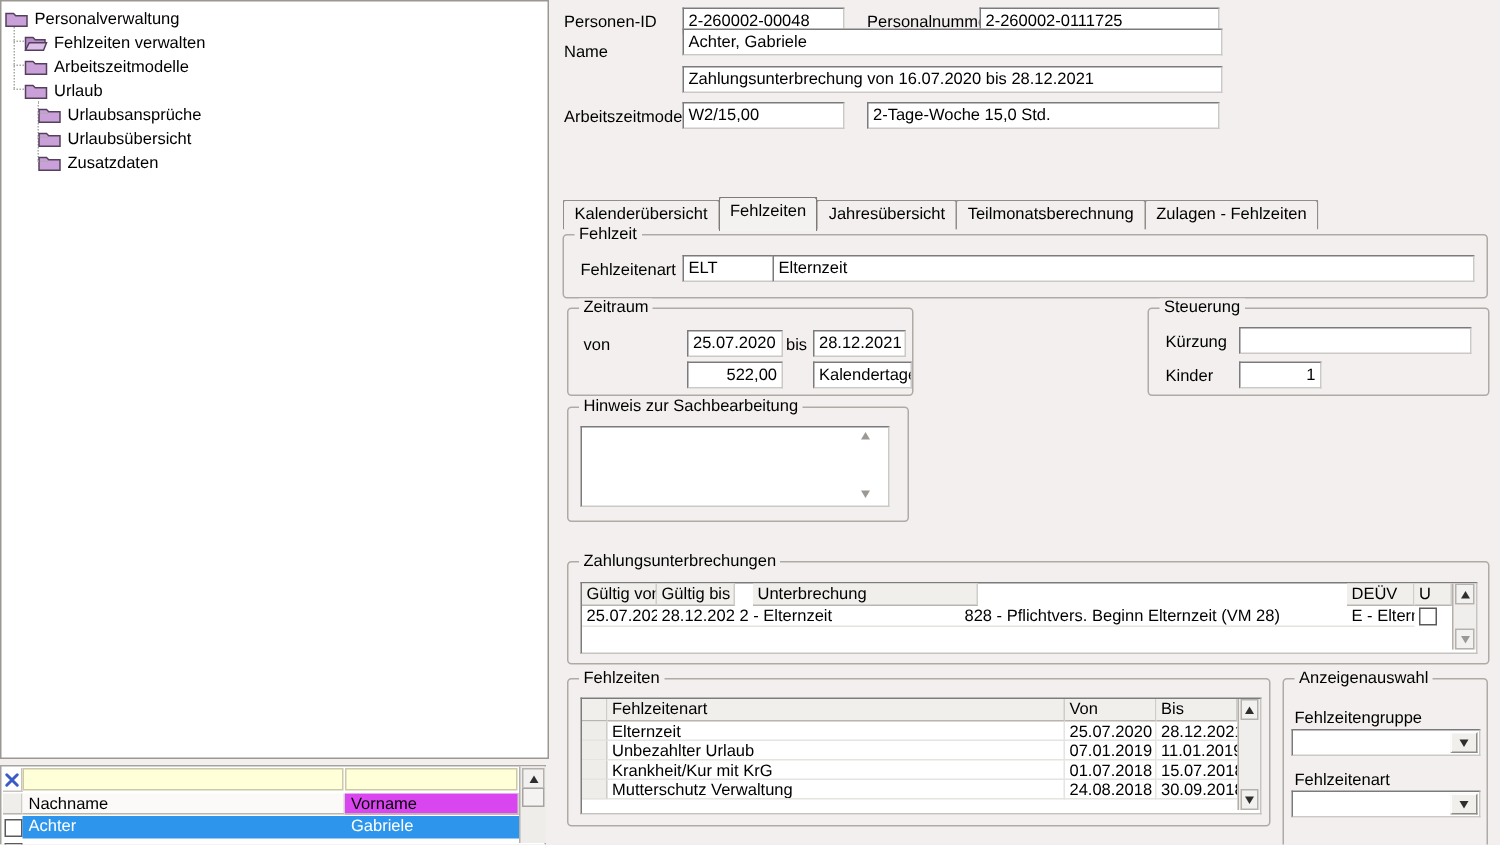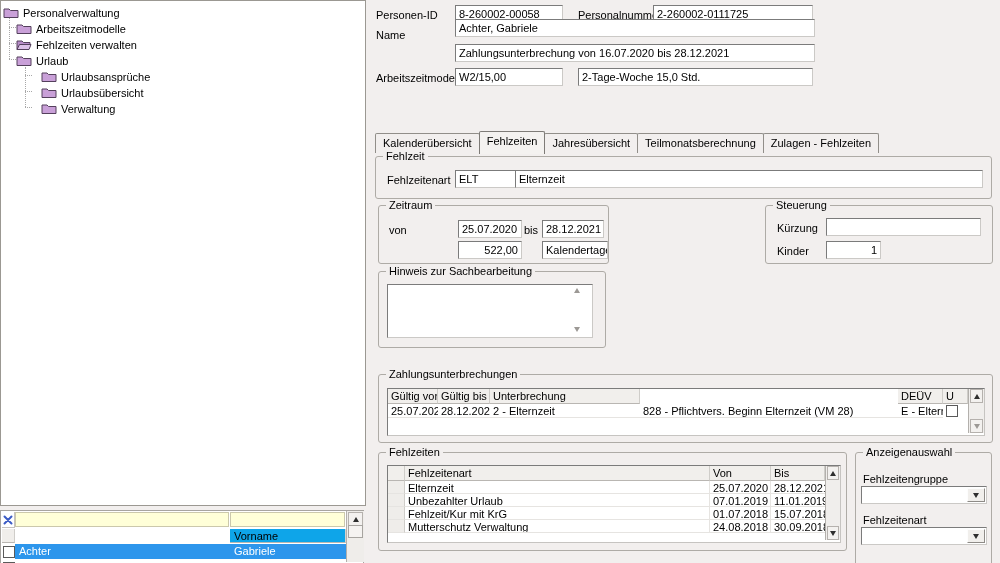--- a/index.html
+++ b/index.html
@@ -17,21 +17,21 @@
   .ra{text-align:right}
   .grp{position:absolute;border:1px solid #aeaba6;border-radius:3px}
   .grp>.cap{position:absolute;top:-7px;left:7px;background:#f2efee;padding:0 3px;line-height:13px;white-space:nowrap}
 
   
   .tree{position:absolute;left:0;top:0;width:364px;height:502px;background:#fff;border:1px solid #9b9892;padding-top:2px}
   .trow{height:16px;display:flex;align-items:flex-end;position:relative;cursor:default;white-space:nowrap}
   .trow .fico{margin-right:4px;flex:none}
   .trow.l0{padding-left:2px}
   .trow.l1{padding-left:15px}
-  .trow.l2{padding-left:40px}
+  .trow.l2{padding-left:24px}
   .trow.l1::before,.trow.l2::before{content:"";position:absolute;top:8px;border-top:1px dotted #a8a8a8}
   .trow.l1::before{left:8px;width:7px}
   .trow.l2::before{left:24px;width:7px}
   .vguide{position:absolute;border-left:1px dotted #a8a8a8;width:0}
 
   
   .tabstrip{position:absolute;left:375px;top:133px;height:20px;display:flex;align-items:center}
   .tab{
     line-height:13px;padding:3px 7px 3px;background:#f2efee;position:relative;
     border:1px solid #918e89;border-bottom:none;border-radius:2px 2px 0 0;white-space:nowrap;cursor:default;
@@ -73,59 +73,59 @@
   <div class="vguide" style="left:24px;top:66px;height:40px"></div>
 
   <div class="trow l0">
     <svg class="fico" width="16" height="13" viewBox="0 0 16 13">
         <path d="M1 11.5V3h5l1.5 1.5H15v7z" fill="#c9a0d8" stroke="#54405c"></path>
       </svg>
     <span>Personalverwaltung</span>
   </div>
   <div class="trow l1">
     <svg class="fico" width="16" height="13" viewBox="0 0 16 13">
-        <path d="M1 11.5V3h5l1.5 1.5H15v7z" fill="#c9a0d8" stroke="#54405c"></path>
-      </svg>
-    <span>Arbeitszeitmodelle</span>
-  </div>
-  <div class="trow l1">
-    <svg class="fico" width="16" height="13" viewBox="0 0 16 13">
         <path d="M1 11.5V3h5l1.5 1.5H14v2.5" fill="#b78cc9" stroke="#54405c"></path>
         <path d="M3.5 6.5h11.5L13 11.5H1z" fill="#dcc0e8" stroke="#54405c"></path>
       </svg>
     <span>Fehlzeiten verwalten</span>
   </div>
   <div class="trow l1">
     <svg class="fico" width="16" height="13" viewBox="0 0 16 13">
         <path d="M1 11.5V3h5l1.5 1.5H15v7z" fill="#c9a0d8" stroke="#54405c"></path>
       </svg>
+    <span>Arbeitszeitmodelle</span>
+  </div>
+  <div class="trow l1">
+    <svg class="fico" width="16" height="13" viewBox="0 0 16 13">
+        <path d="M1 11.5V3h5l1.5 1.5H15v7z" fill="#c9a0d8" stroke="#54405c"></path>
+      </svg>
     <span>Urlaub</span>
   </div>
   <div class="trow l2">
     <svg class="fico" width="16" height="13" viewBox="0 0 16 13">
         <path d="M1 11.5V3h5l1.5 1.5H15v7z" fill="#c9a0d8" stroke="#54405c"></path>
       </svg>
     <span>Urlaubsansprüche</span>
   </div>
   <div class="trow l2">
     <svg class="fico" width="16" height="13" viewBox="0 0 16 13">
         <path d="M1 11.5V3h5l1.5 1.5H15v7z" fill="#c9a0d8" stroke="#54405c"></path>
       </svg>
     <span>Urlaubsübersicht</span>
   </div>
   <div class="trow l2">
     <svg class="fico" width="16" height="13" viewBox="0 0 16 13">
         <path d="M1 11.5V3h5l1.5 1.5H15v7z" fill="#c9a0d8" stroke="#54405c"></path>
       </svg>
-    <span>Verwaltung</span>
+    <span>Zusatzdaten</span>
   </div>
 </div>
 
 <div class="lbl" style="left:376px;top:9px">Personen-ID</div>
-<div class="fld" style="left:455px;top:5px;width:100px">8-260002-00058</div>
+<div class="fld" style="left:455px;top:5px;width:100px">2-260002-00048</div>
 <div class="lbl" style="left:578px;top:9px">Personalnummer</div>
 <div class="fld" style="left:653px;top:5px;width:152px">2-260002-0111725</div>
 
 <div class="lbl" style="left:376px;top:29px">Name</div>
 <div class="fld" style="left:455px;top:19px;width:352px">Achter, Gabriele</div>
 <div class="fld" style="left:455px;top:44px;width:352px">Zahlungsunterbrechung von 16.07.2020 bis 28.12.2021</div>
 
 <div class="lbl" style="left:376px;top:72px">Arbeitszeitmodell</div>
 <div class="fld" style="left:455px;top:68px;width:100px">W2/15,00</div>
 <div class="fld" style="left:578px;top:68px;width:227px">2-Tage-Woche 15,0 Std.</div>
@@ -171,21 +171,21 @@
     <div class="tri-down tri-gray" style="position:absolute;left:3px;bottom:3px"></div>
   </div>
 </div>
 
 <div class="grp" style="left:378px;top:374px;width:613px;height:67px">
   <div class="cap">Zahlungsunterbrechungen</div>
   <div class="tbl" style="left:8px;top:13px;width:596px;height:46px">
 
     <div class="hc" style="left:0;top:0;width:50px;height:15px">Gültig von</div>
     <div class="hc" style="left:50px;top:0;width:52px;height:15px">Gültig bis</div>
-    <div class="hc" style="left:102px;top:0;width:150px;height:15px">Unterbrechung</div>
+    <div class="hc" style="left:114px;top:0;width:150px;height:15px">Unterbrechung</div>
     <div class="hc" style="left:510px;top:0;width:45px;height:15px">DEÜV</div>
     <div class="hc" style="left:555px;top:0;width:25px;height:15px">U</div>
 
     <div>
       <div class="dc" style="left:0;top:15px;width:50px;height:14px">25.07.2020</div>
       <div class="dc" style="left:50px;top:15px;width:52px;height:14px">28.12.2021</div>
       <div class="dc" style="left:102px;top:15px;width:150px;height:14px">2 - Elternzeit</div>
       <div class="dc" style="left:252px;top:15px;width:258px;height:14px">828 - Pflichtvers. Beginn Elternzeit (VM 28)</div>
       <div class="dc" style="left:510px;top:15px;width:45px;height:14px">E - Elternz</div>
       <div class="cb" style="left:558px;top:16px"></div>
@@ -218,21 +218,21 @@
       <div class="dc" style="left:383px;top:15px;width:54px;height:13px">28.12.2021</div>
     </div>
     <div>
       <div class="dc rowhdr" style="left:0;top:28px;width:17px;height:13px"></div>
       <div class="dc vline" style="left:17px;top:28px;width:305px;height:13px">Unbezahlter Urlaub</div>
       <div class="dc vline" style="left:322px;top:28px;width:61px;height:13px">07.01.2019</div>
       <div class="dc" style="left:383px;top:28px;width:54px;height:13px">11.01.2019</div>
     </div>
     <div>
       <div class="dc rowhdr" style="left:0;top:41px;width:17px;height:13px"></div>
-      <div class="dc vline" style="left:17px;top:41px;width:305px;height:13px">Fehlzeit/Kur mit KrG</div>
+      <div class="dc vline" style="left:17px;top:41px;width:305px;height:13px">Krankheit/Kur mit KrG</div>
       <div class="dc vline" style="left:322px;top:41px;width:61px;height:13px">01.07.2018</div>
       <div class="dc" style="left:383px;top:41px;width:54px;height:13px">15.07.2018</div>
     </div>
     <div>
       <div class="dc rowhdr" style="left:0;top:54px;width:17px;height:13px"></div>
       <div class="dc vline" style="left:17px;top:54px;width:305px;height:13px">Mutterschutz Verwaltung</div>
       <div class="dc vline" style="left:322px;top:54px;width:61px;height:13px">24.08.2018</div>
       <div class="dc" style="left:383px;top:54px;width:54px;height:13px">30.09.2018</div>
     </div>
 
@@ -269,21 +269,22 @@
 
   <div class="pcell" style="left:1px;top:1px;width:13px;height:16px;background:#fff;border-right:1px solid #c6c3bf;border-bottom:1px solid #c6c3bf">
     <svg width="10" height="10" viewBox="0 0 10 10" style="margin:3px 0 0 1px">
       <path d="M1.5 1.5 L8.5 8.5 M8.5 1.5 L1.5 8.5" stroke="#3c5cc5" stroke-width="2" stroke-linecap="round"></path>
     </svg>
   </div>
   <div class="pcell" style="left:14px;top:1px;width:214px;height:15px;background:#ffffd8;border:1px solid #cbc8ac"></div>
   <div class="pcell" style="left:229px;top:1px;width:115px;height:15px;background:#ffffd8;border:1px solid #cbc8ac"></div>
 
   <div class="pcell" style="left:1px;top:18px;width:13px;height:14px;background:#f0eeeb;border-right:1px solid #cfcdc9;border-bottom:1px solid #b9b6b2"></div>
-  <div class="pcell" style="left:229px;top:18px;width:116px;height:14px;background:#0ea5e9;border-right:1px solid #d4d2ce;border-bottom:1px solid #b9b6b2;padding:1px 4px">Vorname</div>
+  <div class="pcell" style="left:14px;top:18px;width:215px;height:14px;background:#fbfaf8;border-right:1px solid #d4d2ce;border-bottom:1px solid #b9b6b2;padding:1px 4px">Nachname</div>
+  <div class="pcell" style="left:229px;top:18px;width:116px;height:14px;background:#d946ef;border-right:1px solid #d4d2ce;border-bottom:1px solid #b9b6b2;padding:1px 4px">Vorname</div>
 
   <div>
     <div class="cb" style="left:2px;top:35px"></div>
     <div class="pcell" style="left:14px;top:33px;width:331px;height:15px;background:#2d96ec"></div>
     <div class="pcell" style="left:18px;top:34px;width:200px;color:#fff">Achter</div>
     <div class="pcell" style="left:233px;top:34px;width:108px;color:#fff">Gabriele</div>
   </div>
 
   <div>
     <div class="cb" style="left:2px;top:51px"></div>

